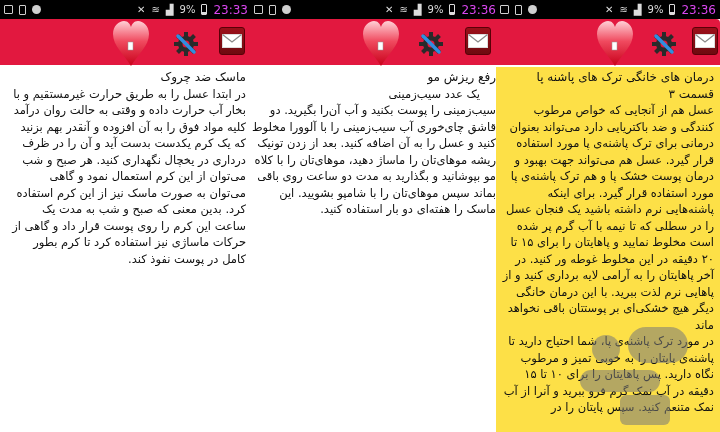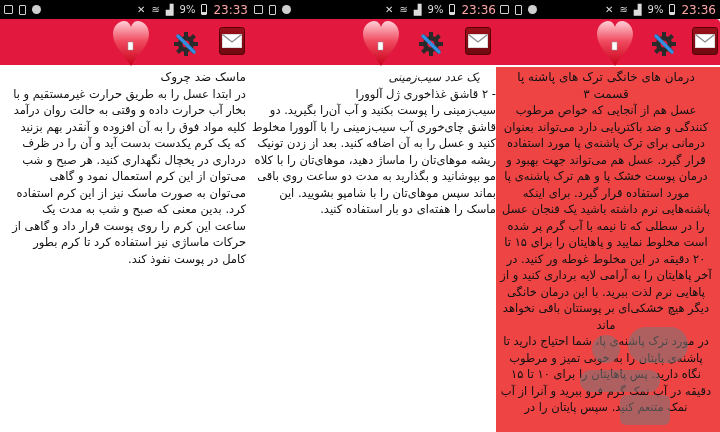--- a/index.html
+++ b/index.html
@@ -19,21 +19,21 @@
     display: flex; align-items: center; justify-content: space-between;
     padding: 0 4px; font-size: 11px;
   }
   .status-left, .status-right { display: flex; align-items: center; gap: 6px; }
   .sb-icon { width: 9px; height: 9px; border: 1.5px solid #cfcfcf; border-radius: 1px; display: inline-block; }
   .sb-icon.round { border-radius: 50%; background: #cfcfcf; border: none; }
   .sb-icon.phone { width: 7px; height: 10px; border-radius: 1px; }
   .sb-small { color: #dcdcdc; font-size: 10px; }
   .sb-batt { width: 6px; height: 11px; border: 1px solid #ddd; border-radius: 1px; position: relative; display: inline-block; }
   .sb-batt::after { content: ""; position: absolute; left: 0; right: 0; bottom: 0; height: 2px; background: #ddd; }
-  .sb-time { font-size: 12px; color: #fca5a5; }
+  .sb-time { font-size: 12px; color: #d946ef; }
 
   .app-bar {
     position: absolute; top: 19px; left: 0; right: 0; height: 48px;
     background: #e2183f;
     border-bottom: 2px solid #ffffff;
   }
   .screen-2 .app-bar, .screen-2 .status-bar { right: 0; }
 
   .icon-heart {
     position: absolute; top: 1px; width: 38px; height: 46px;
@@ -50,25 +50,25 @@
 
   .content {
     position: absolute; top: 67px; left: 0; right: 0; bottom: 0;
     direction: rtl; text-align: right;
     font-family: "DejaVu Sans", sans-serif;
     color: #111111; font-size: 11.5px; line-height: 16.5px;
     padding: 2px 6px 0 12px;
   }
   .screen-1 .content { background: #ffffff; }
   .screen-2 .content { background: transparent; padding-right: 4px; }
-  .screen-3 .content { background: #ef4444; text-align: center; }
+  .screen-3 .content { background: #fde047; }
 
   .content p { margin: 0; }
   .title { font-size: 12px; }
-  .screen-2 .content .line-center { padding-right: 16px; font-style: italic; }
+  .screen-2 .content .line-center { padding-right: 16px; }
 
   .watermark {
     position: absolute; z-index: 3; pointer-events: none;
   }
   .wm-blob { position: absolute; background: rgba(120,120,120,0.55); }
 </style>
 </head>
 <body>
 
 <div class="screen screen-1">
@@ -216,22 +216,22 @@
       <path d="M5 5 L21 21" stroke="#2f8fe0" stroke-width="3.5" stroke-linecap="round"></path>
     </svg>
     <div class="icon-mail" style="left:215px">
       <svg width="20" height="14" viewBox="0 0 20 14">
           <rect x="0.5" y="0.5" width="19" height="13" fill="#ffffff" stroke="#ddd"></rect>
           <path d="M0.5 0.5 L10 8 L19.5 0.5" fill="none" stroke="#888" stroke-width="1.2"></path>
         </svg>
     </div>
   </div>
   <div class="content" style="right:0; width:250px; padding-left:0;">
+    <p class="title">رفع ریزش مو</p>
     <p class="line-center">یک عدد سیب‌زمینی</p>
-    <p>- ۲ قاشق غذاخوری ژل آلوورا</p>
     <p>سیب‌زمینی را پوست بکنید و آب آن‌را بگیرید. دو قاشق چای‌خوری آب سیب‌زمینی را با آلوورا مخلوط کنید و عسل را به آن اضافه کنید. بعد از زدن تونیک ریشه موهای‌تان را ماساژ دهید، موهای‌تان را با کلاه مو بپوشانید و بگذارید به مدت دو ساعت روی باقی بماند سپس موهای‌تان را با شامپو بشویید. این ماسک را هفته‌ای دو بار استفاده کنید.</p>
   </div>
 </div>
 
 <div class="watermark" style="left:580px; top:305px; width:110px; height:130px;">
   <div class="wm-blob" style="left:12px; top:30px; width:28px; height:28px; border-radius:50%;"></div>
   <div class="wm-blob" style="left:48px; top:22px; width:60px; height:36px; border-radius:18px;"></div>
   <div class="wm-blob" style="left:0; top:65px; width:80px; height:22px; border-radius:11px;"></div>
   <div class="wm-blob" style="left:40px; top:90px; width:50px; height:30px; border-radius:6px;"></div>
 </div>

